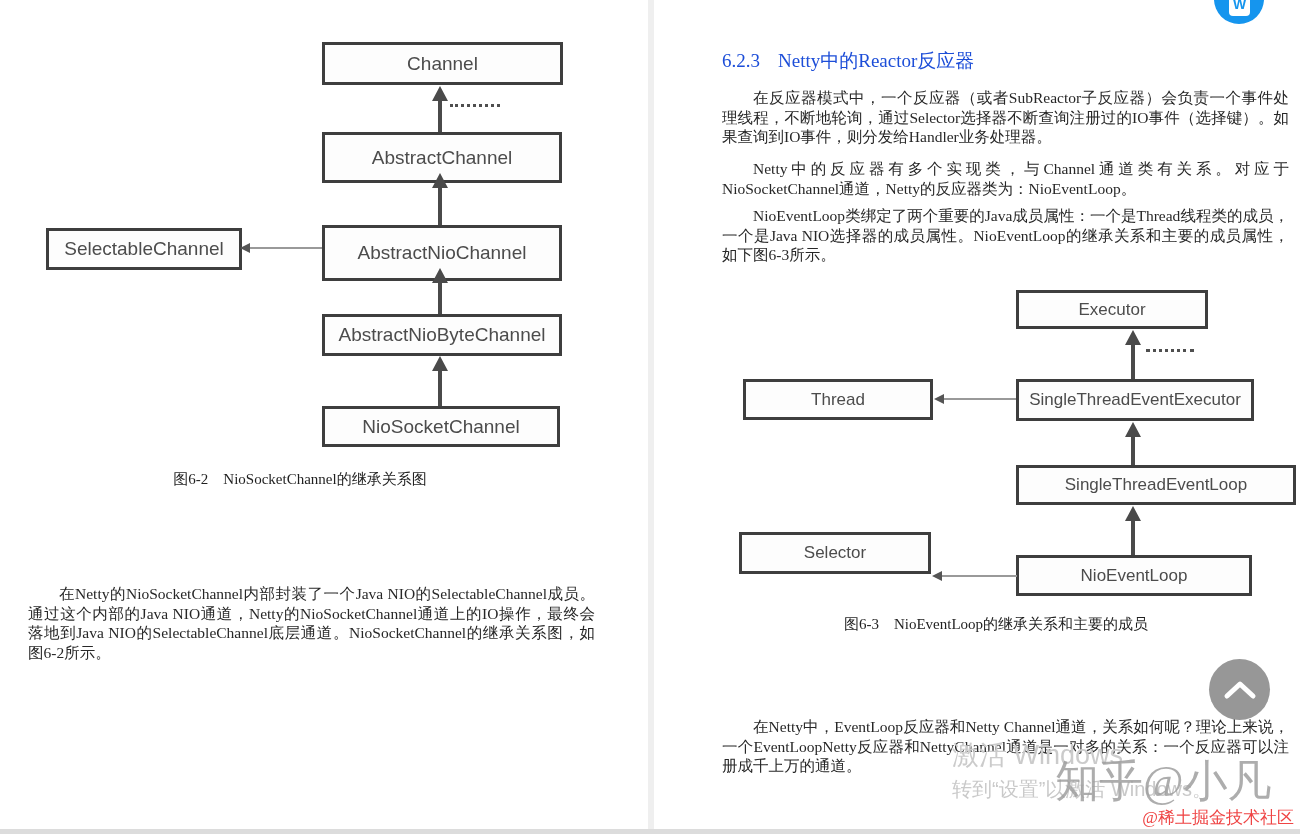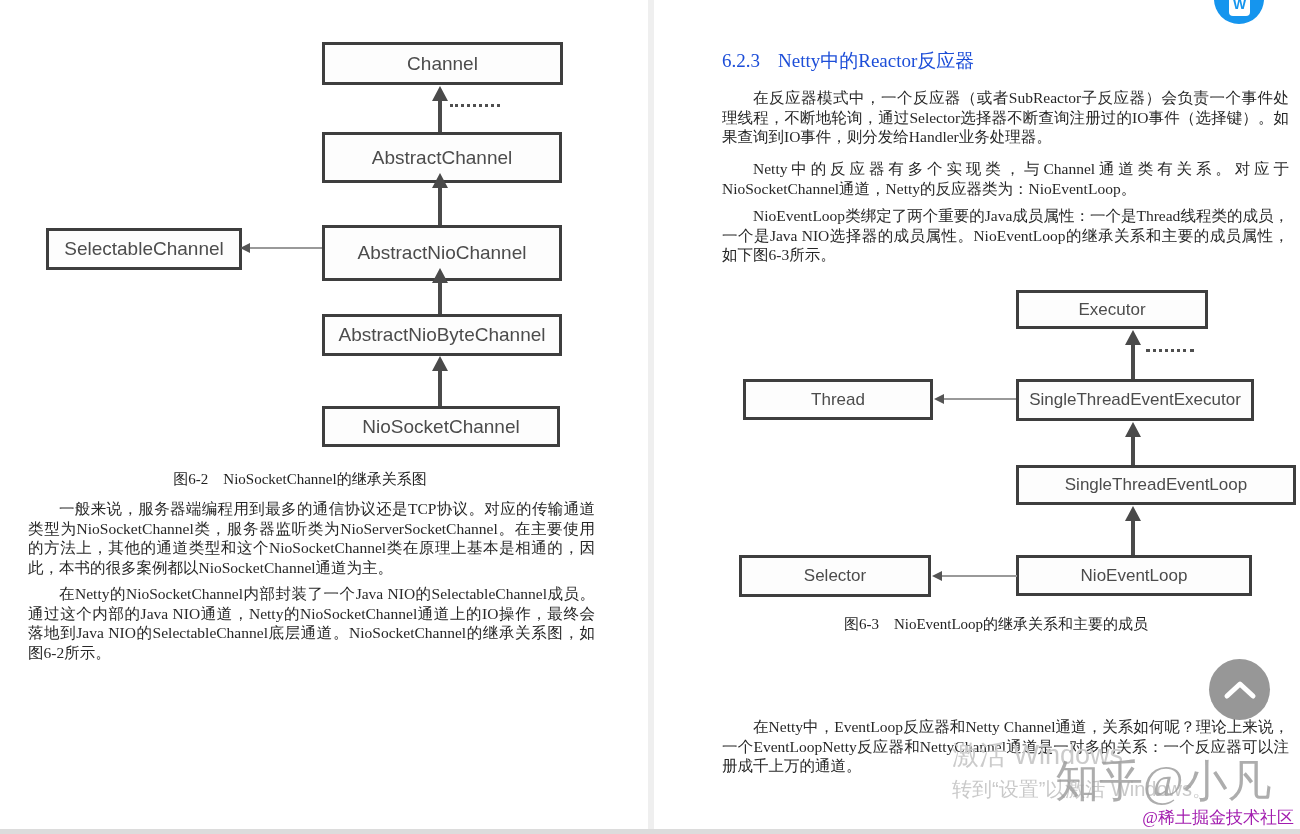--- a/index.html
+++ b/index.html
@@ -32,21 +32,21 @@
         text-align:justify;text-indent:31px;color:#272727;}
   .heading{position:absolute;left:722px;top:48px;font-size:19px;color:#1d4ed8;}
   .heading .num{margin-right:18px;}
 
   
   .wm{position:absolute;font-family:"Liberation Sans",sans-serif;pointer-events:none;}
   .wm-act1{left:952px;top:737px;font-size:27px;color:#cbcbcb;}
   .wm-act2{left:952px;top:776px;font-size:20px;color:#c9c9c9;}
   .wm-zhihu{left:1055px;top:752px;font-size:44px;color:#9f9f9f;opacity:.85;
             font-family:"Liberation Serif",serif;}
-  .wm-juejin{right:6px;top:806px;font-size:17px;color:#a21caf;
+  .wm-juejin{right:6px;top:806px;font-size:17px;color:#ef4444;
              font-family:"Liberation Serif",serif;}
 
   
   .scrolltop{position:absolute;left:1209px;top:659px;width:61px;height:61px;border-radius:50%;
              background:rgba(125,125,125,.8);display:flex;align-items:center;justify-content:center;
              cursor:pointer;}
 
   
   .wpsbtn{position:absolute;left:1214px;top:-26px;width:50px;height:50px;border-radius:50%;
           background:#1595ee;cursor:pointer;}
@@ -80,37 +80,36 @@
   <div class="vshaft" style="left:438px;top:283px;height:31px;"></div>
 
   <div class="vhead" style="left:432px;top:356px;"></div>
   <div class="vshaft" style="left:438px;top:371px;height:35px;"></div>
 
   <div class="hhead" style="left:240px;top:243px;"></div>
   <div class="hline" style="left:250px;top:247px;width:72px;"></div>
 
   <div class="fig-caption" style="left:30px;top:470px;width:540px;">图6-2　NioSocketChannel的继承关系图</div>
 
-  <div class="para" style="left:28px;top:499px;">一般来说，服务器端编程用到最多的通信协议还是TCP协议。对应的传输通道类型为NioSocketChannel类，服务器监听类为NioServerSocketChannel。在主要使用的方法上，其他的通道类型和这个NioSocketChannel类在原理上基本是相通的，因此，本书的很多案例都以NioSocketChannel通道为主。</div>
   <div class="para" style="left:28px;top:584px;">在Netty的NioSocketChannel内部封装了一个Java NIO的SelectableChannel成员。通过这个内部的Java NIO通道，Netty的NioSocketChannel通道上的IO操作，最终会落地到Java NIO的SelectableChannel底层通道。NioSocketChannel的继承关系图，如图6-2所示。</div>
 
   <div class="heading">
     <span class="num">6.2.3</span><span>Netty中的Reactor反应器</span>
   </div>
 
   <div class="para" style="left:722px;top:88px;">在反应器模式中，一个反应器（或者SubReactor子反应器）会负责一个事件处理线程，不断地轮询，通过Selector选择器不断查询注册过的IO事件（选择键）。如果查询到IO事件，则分发给Handler业务处理器。</div>
   <div class="para" style="left:722px;top:159px;">Netty中的反应器有多个实现类，与Channel通道类有关系。对应于NioSocketChannel通道，Netty的反应器类为：NioEventLoop。</div>
   <div class="para" style="left:722px;top:206px;">NioEventLoop类绑定了两个重要的Java成员属性：一个是Thread线程类的成员，一个是Java NIO选择器的成员属性。NioEventLoop的继承关系和主要的成员属性，如下图6-3所示。</div>
 
   <div class="dbox med" style="left:1016px;top:290px;width:192px;height:39px;">Executor</div>
   <div class="dbox med" style="left:743px;top:379px;width:190px;height:41px;">Thread</div>
   <div class="dbox med" style="left:1016px;top:379px;width:238px;height:42px;">SingleThreadEventExecutor</div>
   <div class="dbox med" style="left:1016px;top:465px;width:280px;height:40px;">SingleThreadEventLoop</div>
   <div class="dbox med" style="left:1016px;top:555px;width:236px;height:41px;">NioEventLoop</div>
-  <div class="dbox med" style="left:739px;top:555px;width:192px;height:42px;">Selector</div>
+  <div class="dbox med" style="left:739px;top:532px;width:192px;height:42px;">Selector</div>
 
   <div class="vhead" style="left:1125px;top:330px;"></div>
   <div class="vshaft" style="left:1131px;top:345px;height:34px;"></div>
   <div class="dots" style="left:1146px;top:349px;width:48px;"></div>
 
   <div class="vhead" style="left:1125px;top:422px;"></div>
   <div class="vshaft" style="left:1131px;top:437px;height:28px;"></div>
 
   <div class="vhead" style="left:1125px;top:506px;"></div>
   <div class="vshaft" style="left:1131px;top:521px;height:34px;"></div>

